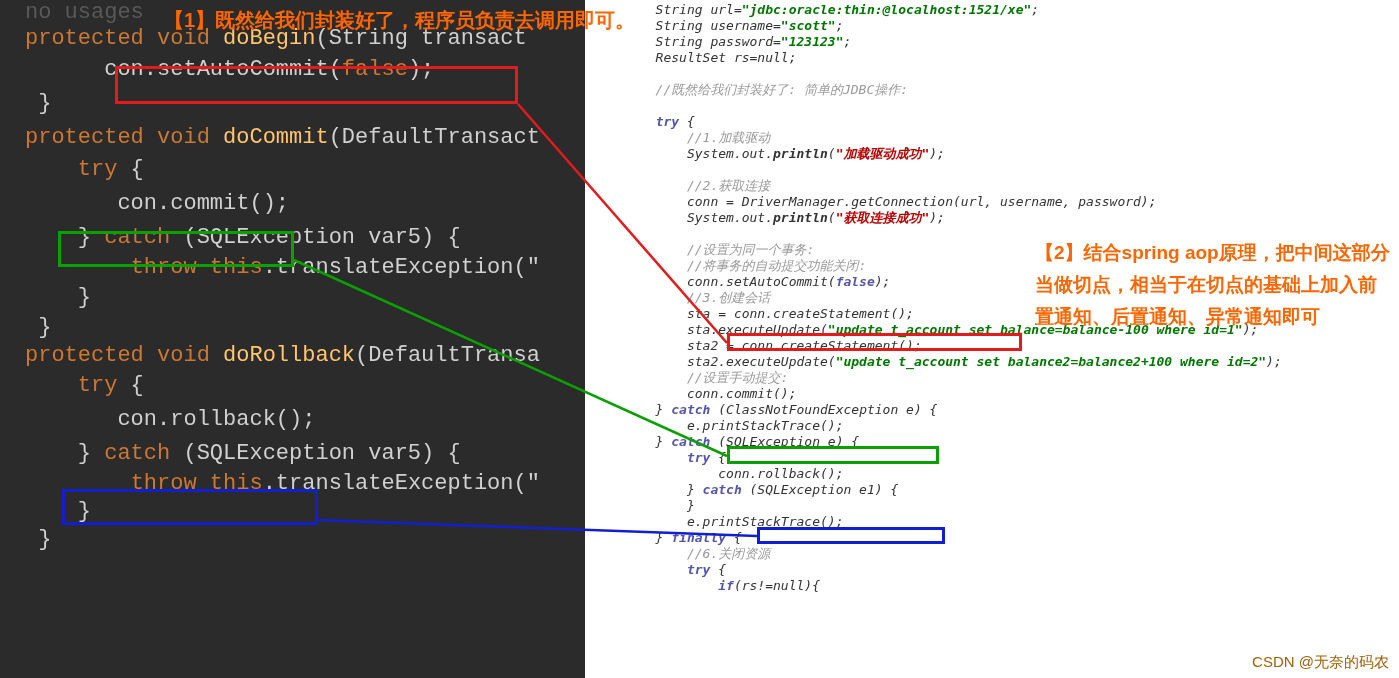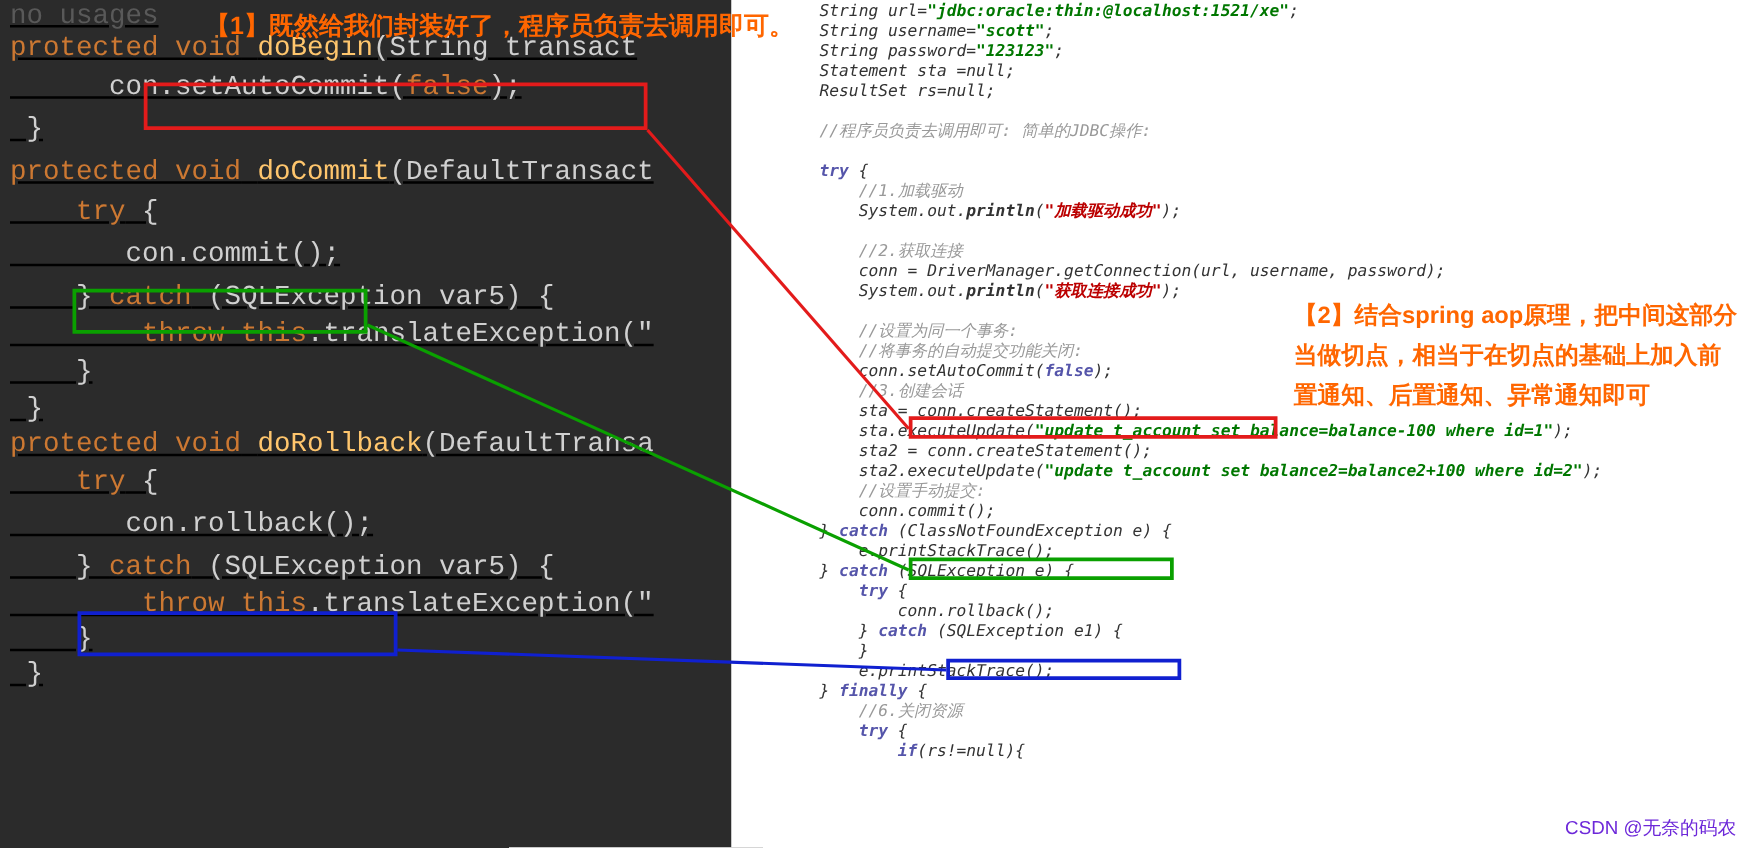--- a/index.html
+++ b/index.html
@@ -11,22 +11,21 @@
   overflow: hidden;
   background: #fff;
 }
 .left-pane {
   position: absolute;
   left: 0;
   top: 0;
   width: 698px;
   height: 678px;
   background: #2b2b2b;
-  padding-left: 8px;
-  text-decoration: underline;
+  padding-left: 25px;
 }
 .left-code-line {
   font-size: 22px;
   line-height: 26px;
   white-space: pre;
   color: #d0d0d0;
 }
 .kw-protected { color: #cc7832; }
 .kw-try { color: #cc7832; }
 .kw-catch { color: #cc7832; }
@@ -75,21 +74,21 @@
   font-family: SimSun, "Microsoft YaHei", sans-serif;
   font-weight: bold;
   font-size: 19px;
   line-height: 32px;
   color: #ff6600;
 }
 .watermark {
   position: absolute;
   right: 10px;
   bottom: 6px;
-  color: #6d28d9;
+  color: #a16207;
   font-family: "Microsoft YaHei", sans-serif;
   font-size: 15px;
 }
 .box { position: absolute; background: transparent; }
 .box-red { border:3px solid #e31b1b; }
 .box-green { border:3px solid #0aa000; }
 .box-blue { border:3px solid #1020d0; }
 svg.connectors {
   position: absolute;
   left:0; top:0;
@@ -134,24 +133,23 @@
   <div style="height:2px"></div>
   <div class="left-code-line">    }</div>
   <div style="height:2px"></div>
   <div class="left-code-line"> }</div>
 </div>
 
 <div class="right-pane">
 <div class="right-code-line"><span>        String url=</span><span class="rstr">"jdbc:oracle:thin:@localhost:1521/xe"</span><span>;</span></div>
 <div class="right-code-line"><span>        String username=</span><span class="rstr">"scott"</span><span>;</span></div>
 <div class="right-code-line"><span>        String password=</span><span class="rstr">"123123"</span><span>;</span></div>
-<div class="right-code-line">        Statement sta =null;</div>
 <div class="right-code-line">        ResultSet rs=null;</div>
 <div class="right-code-line">&nbsp;</div>
-<div class="right-code-line rcom">        //程序员负责去调用即可: 简单的JDBC操作:</div>
+<div class="right-code-line rcom">        //既然给我们封装好了: 简单的JDBC操作:</div>
 <div class="right-code-line">&nbsp;</div>
 <div class="right-code-line"><span>        </span><span class="rkw">try</span><span> {</span></div>
 <div class="right-code-line rcom">            //1.加载驱动</div>
 <div class="right-code-line"><span>            System.out.</span><span class="rbold">println</span><span>(</span><span class="rred">"加载驱动成功"</span><span>);</span></div>
 <div class="right-code-line">&nbsp;</div>
 <div class="right-code-line rcom">            //2.获取连接</div>
 <div class="right-code-line">            conn = DriverManager.getConnection(url, username, password);</div>
 <div class="right-code-line"><span>            System.out.</span><span class="rbold">println</span><span>(</span><span class="rred">"获取连接成功"</span><span>);</span></div>
 <div class="right-code-line">&nbsp;</div>
 <div class="right-code-line rcom">            //设置为同一个事务:</div>

